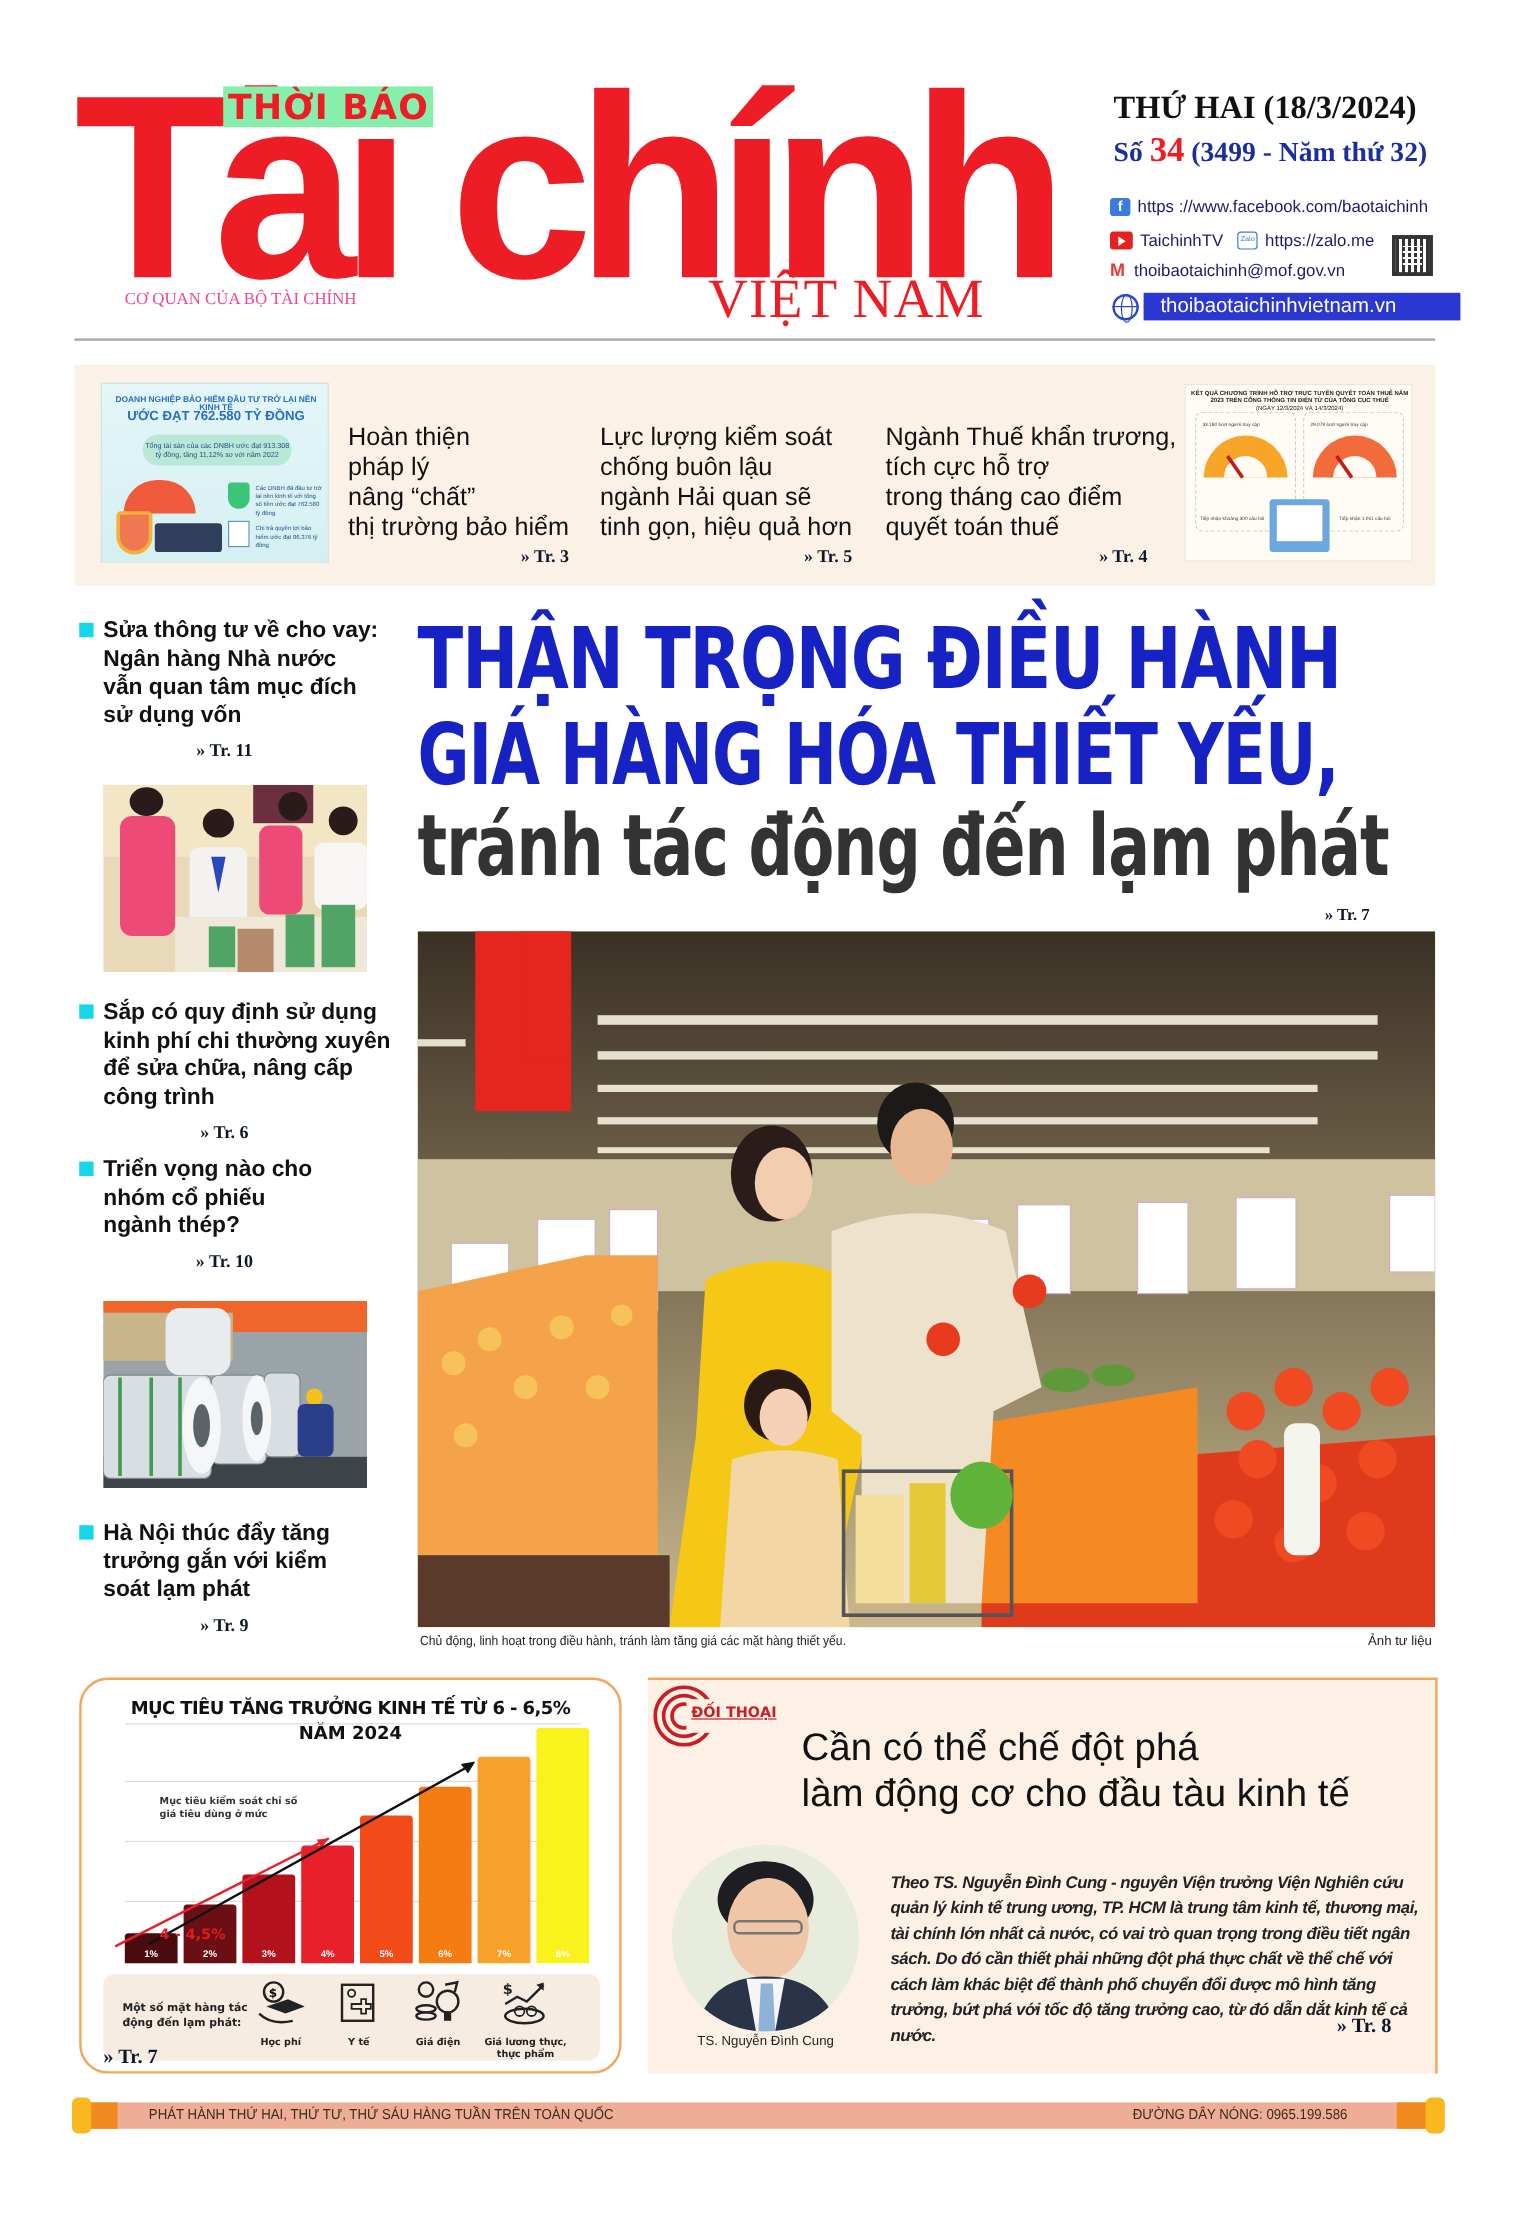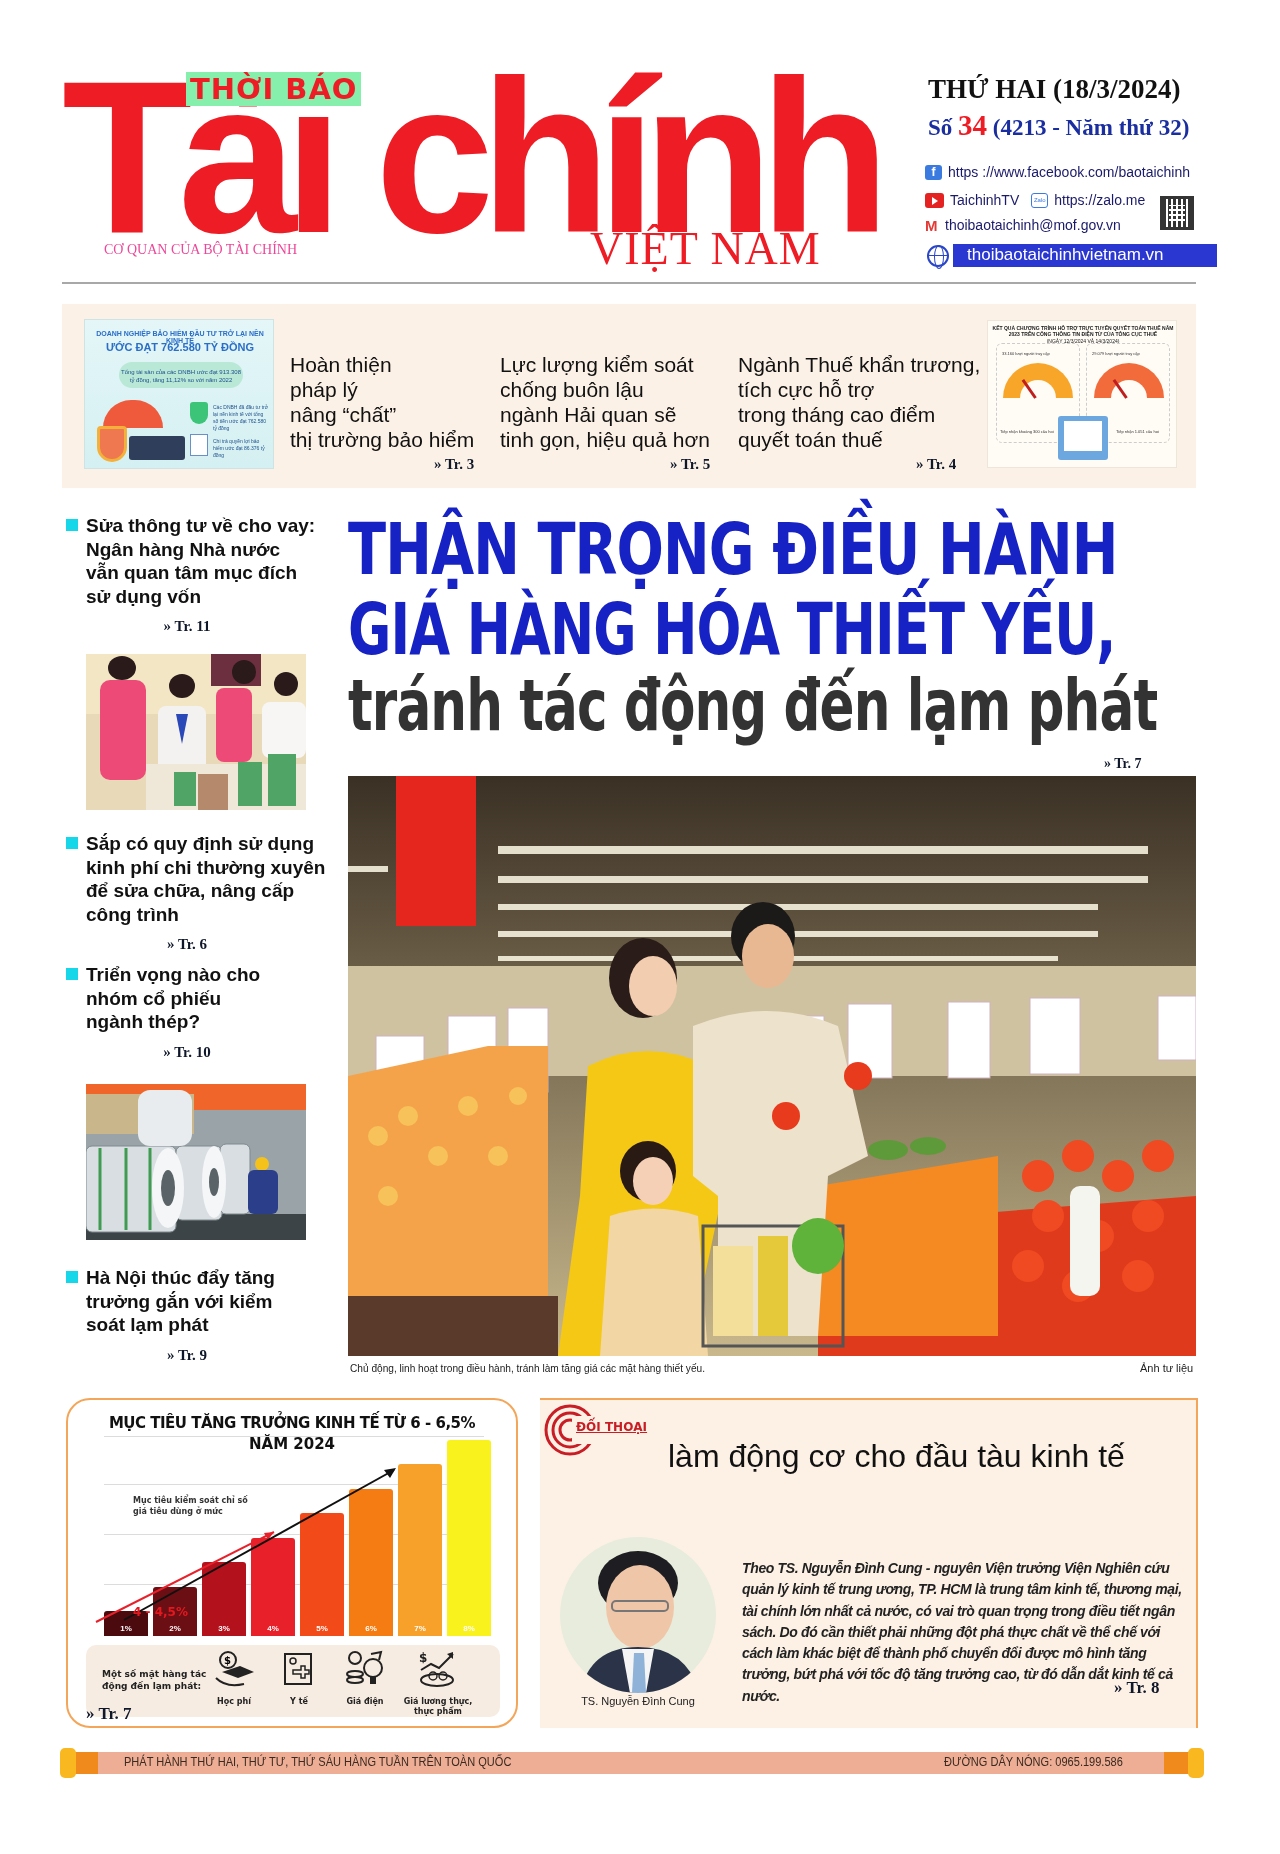--- a/index.html
+++ b/index.html
@@ -106,21 +106,21 @@
 <div class="abs mast-big">Tài chính</div>
 <div class="abs mast-small" style="background:#86efac;padding:0 4px;top:72px">THỜI BÁO</div>
 <div class="abs mast-vn">VIỆT NAM</div>
 <div class="abs mast-agency">CƠ QUAN CỦA BỘ TÀI CHÍNH</div>
 <div class="abs mast-rule"></div>
 
 <div class="abs date">THỨ HAI (18/3/2024)</div>
 <div class="abs issue">
   <span>Số</span>
   <span class="num">34</span>
-  <span>(4213 - Năm thứ 32)</span>
+  <span>(3499 - Năm thứ 32)</span>
 </div>
 
 <div class="abs contact" style="top:164px">
   <span class="ic ic-fb">f</span>
   <span>https ://www.facebook.com/baotaichinh</span>
 </div>
 <div class="abs contact" style="top:192px">
   <span class="ic ic-yt"></span>
   <span>TaichinhTV</span>
   <span class="ic ic-zalo" style="margin-left:6px">Zalo</span>
@@ -446,20 +446,21 @@
 
 <div class="abs intbox"></div>
 <svg class="abs int-logo" viewBox="0 0 52 52">
   <circle cx="26" cy="26" r="24" fill="none" stroke="#c81d25" stroke-width="3"></circle>
   <circle cx="26" cy="26" r="17" fill="none" stroke="#c81d25" stroke-width="3"></circle>
   <circle cx="26" cy="26" r="10" fill="none" stroke="#c81d25" stroke-width="3"></circle>
   <rect x="28" y="12" width="26" height="28" fill="#fdf1e5"></rect>
 </svg>
 <div class="abs int-tag">ĐỐI THOẠI</div>
 <div class="abs int-title">
+  <div>Cần có thể chế đột phá</div>
   <div>làm động cơ cho đầu tàu kinh tế</div>
 </div>
 <div class="abs portrait">
   <svg width="156" height="156" viewBox="0 0 156 156">
     <ellipse cx="78" cy="46" rx="40" ry="32" fill="#1e1e22"></ellipse>
     <ellipse cx="80" cy="70" rx="34" ry="42" fill="#f0c6a8"></ellipse>
     <rect x="52" y="64" width="56" height="10" rx="4" fill="none" stroke="#777" stroke-width="2"></rect>
     <path d="M20 156 Q30 110 78 110 Q126 110 140 156 Z" fill="#2b3348"></path>
     <polygon points="62,112 94,112 86,156 70,156" fill="#f5f5f5"></polygon>
     <polygon points="74,116 84,116 86,156 72,156" fill="#8fb2d8"></polygon>

